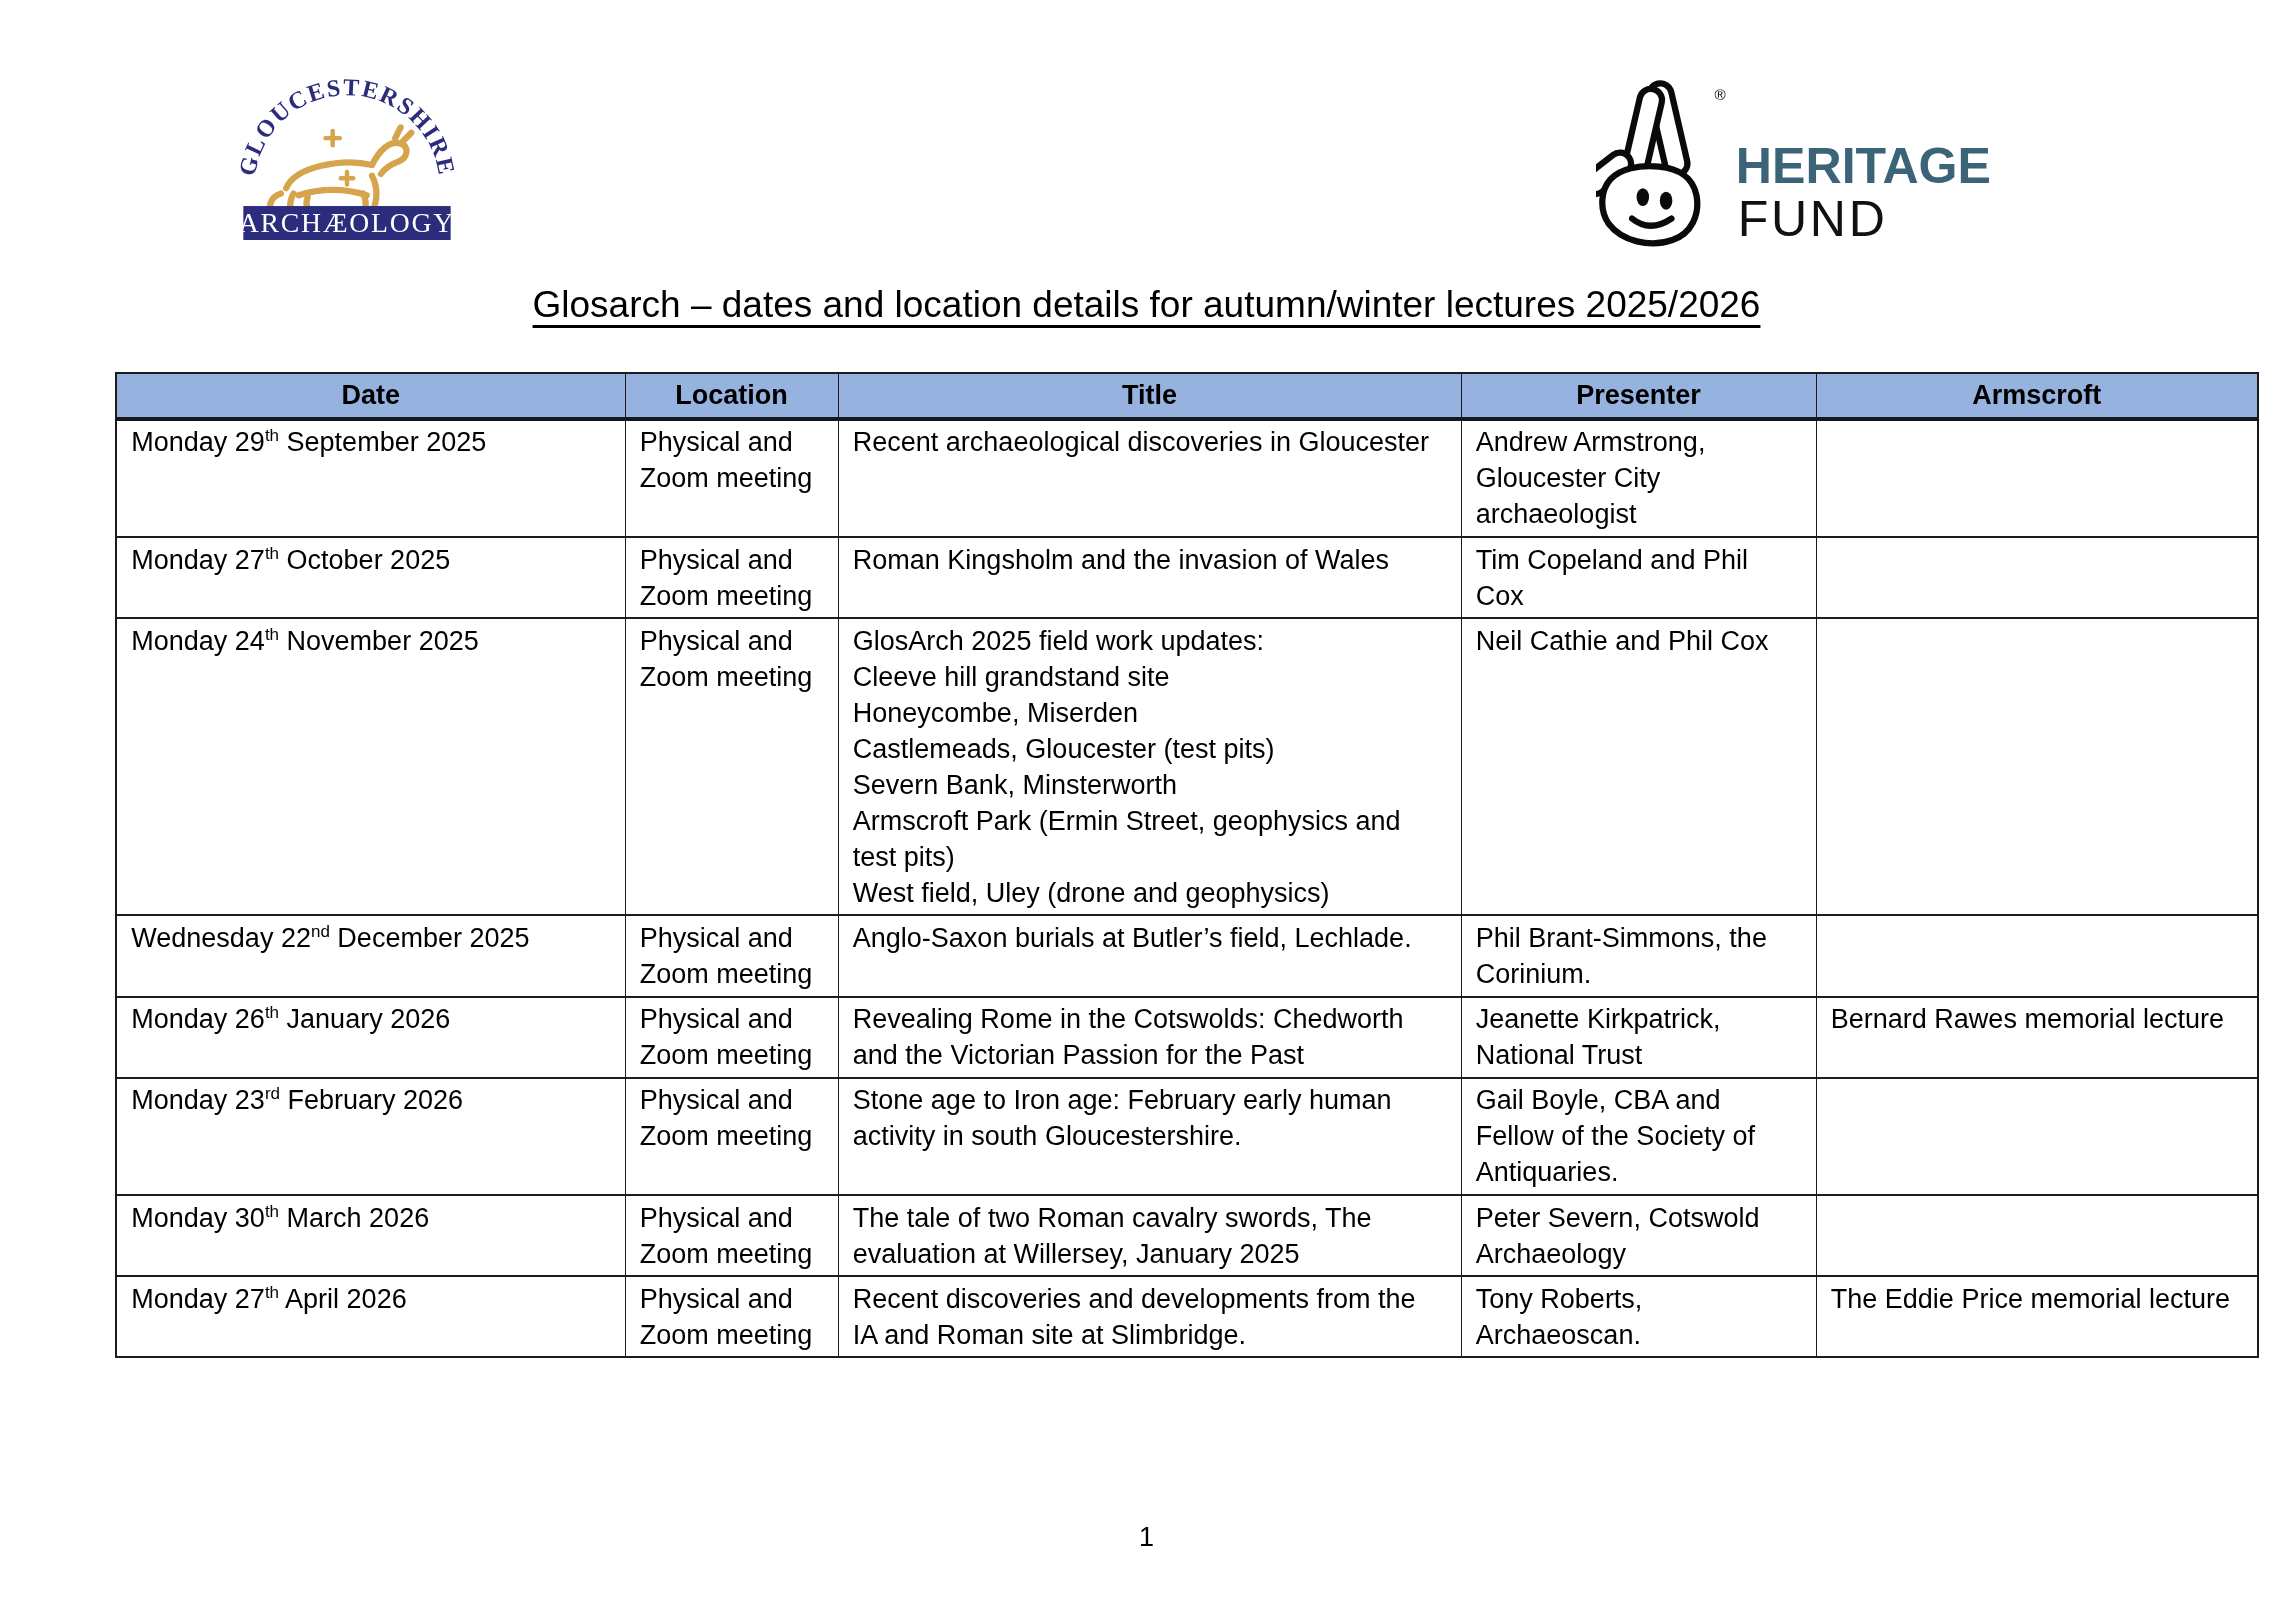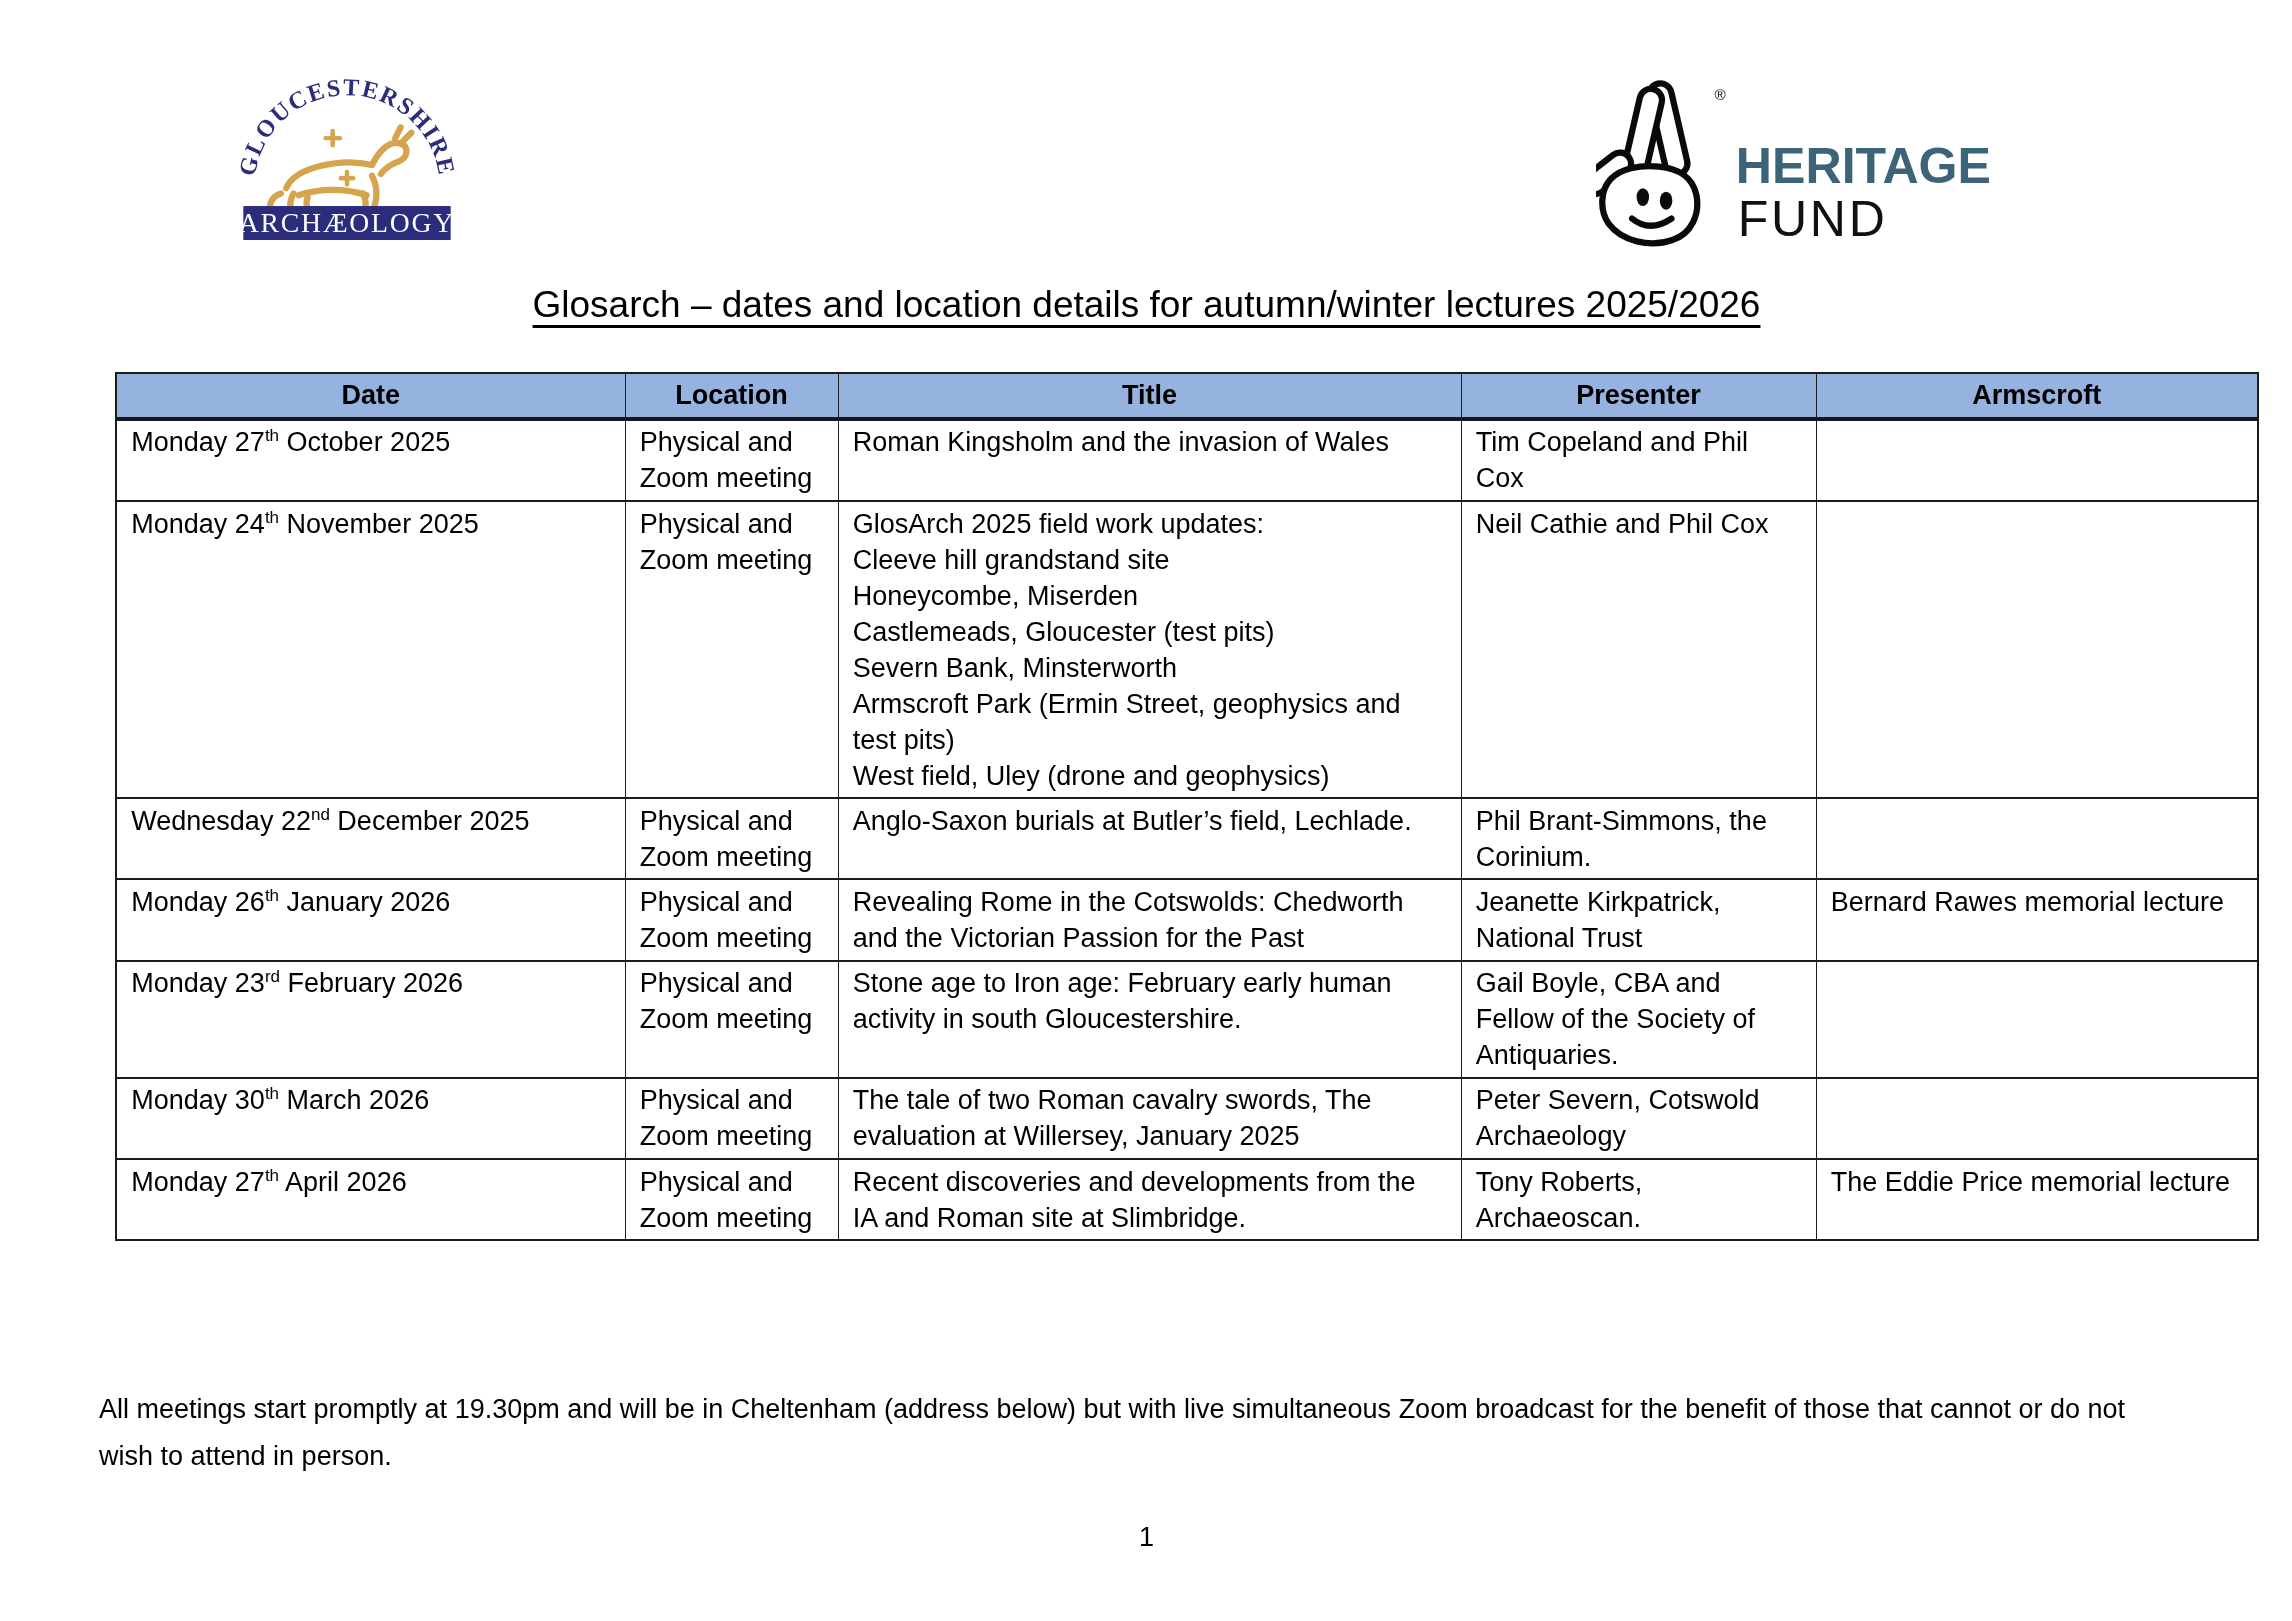--- a/index.html
+++ b/index.html
@@ -122,20 +122,30 @@
       <tr>
         <th>Date</th>
         <th>Location</th>
         <th>Title</th>
         <th>Presenter</th>
         <th>Armscroft</th>
       </tr>
     </thead>
     <tbody>
       <tr>
+        <td class="c-date"><span>Monday 29</span><sup>th</sup><span> September 2025</span></td>
+        <td>Physical and
+Zoom meeting</td>
+        <td>Recent archaeological discoveries in Gloucester</td>
+        <td>Andrew Armstrong,
+Gloucester City
+archaeologist</td>
+        <td></td>
+      </tr>
+      <tr>
         <td class="c-date"><span>Monday 27</span><sup>th</sup><span> October 2025</span></td>
         <td>Physical and
 Zoom meeting</td>
         <td>Roman Kingsholm and the invasion of Wales</td>
         <td>Tim Copeland and Phil
 Cox</td>
         <td></td>
       </tr>
       <tr>
         <td class="c-date"><span>Monday 24</span><sup>th</sup><span> November 2025</span></td>
@@ -198,19 +208,17 @@
 Zoom meeting</td>
         <td>Recent discoveries and developments from the
 IA and Roman site at Slimbridge.</td>
         <td>Tony Roberts,
 Archaeoscan.</td>
         <td>The Eddie Price memorial lecture</td>
       </tr>
     </tbody>
   </table>
 
-  <div class="footer-note">All meetings start promptly at 19.30pm and will be in Cheltenham (address below) but with live simultaneous Zoom broadcast for the benefit of those that cannot or do not
-wish to attend in person.</div>
 
   <div class="page-number">1</div>
 
 </div>
 
 
 </body></html>

